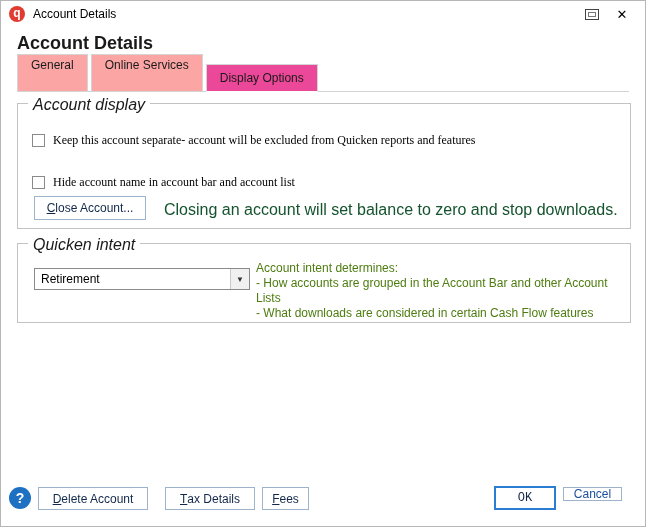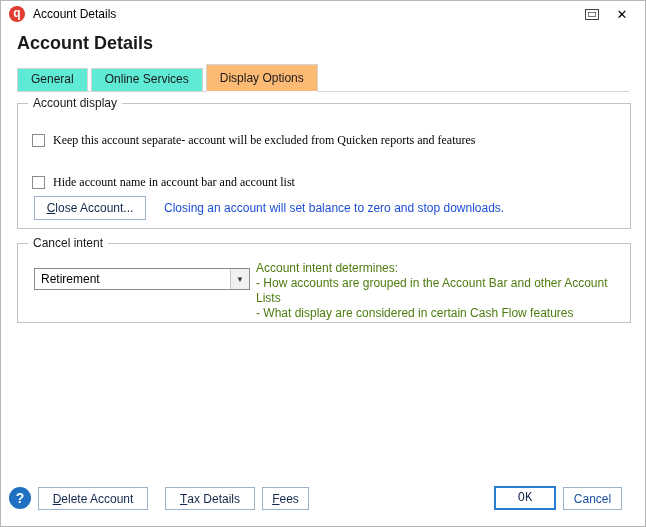--- a/index.html
+++ b/index.html
@@ -47,40 +47,40 @@
     font-size:18px; font-weight:bold; color:#1a1a1a;
   }
 
   
   .tabstrip {
     position:absolute; left:16px; right:16px; top:63px; height:28px;
     display:flex; align-items:flex-end;
     border-bottom:1px solid #d4d4d4;
   }
   .tab {
-    height:23px; line-height:21px; padding:0 13px;
-    background:#5eead4; border:1px solid #d4d4d4; border-bottom:none;
+    height:37px; line-height:21px; padding:0 13px;
+    background:#fca5a5; border:1px solid #d4d4d4; border-bottom:none;
     font-size:12px; color:#1a1a1a; margin-right:3px; cursor:default;
   }
   .tab.active {
     height:28px; line-height:26px;
-    background:#fdba74;
+    background:#ec4899;
     border:1px solid #d4d4d4; border-bottom:1px solid #ffffff;
     margin-bottom:-1px;
   }
 
   
   .groupbox {
     position:absolute; left:16px; width:614px;
     border:1px solid #c3c3c3; background:#fff;
   }
   .groupbox .legend {
     position:absolute; top:-8px; left:10px;
     background:#ffffff; padding:0 5px;
-    font-size:12px; color:#1a1a1a;
+    font-size:16px; color:#1a1a1a;font-style:italic;
   }
   .gb-display { top:102px; height:126px; }
   .gb-intent  { top:242px; height:80px; }
 
   .chk-row {
     position:absolute; left:14px; display:flex; align-items:center; height:16px;
     cursor:default;
     font-family:Liberation Serif, serif;
   }
   .chk-box {
@@ -91,21 +91,21 @@
 
   .btn {
     background:#ffffff; border:1px solid #9db3cc; color:#12284b;
     font-size:12px; font-family:"Liberation Sans",sans-serif;
     display:flex; align-items:center; justify-content:center;
     cursor:default; white-space:nowrap;
   }
   .mnemonic { text-decoration: underline; }
 
   .close-account-btn { position:absolute; left:16px; top:92px; width:112px; height:24px; }
-  .close-note { position:absolute; left:146px; top:97px; font-size:12px; color:#1d4ed8; }
+  .close-note { position:absolute; left:146px; top:97px; font-size:16px; color:#14532d; }
 
   
   .combo {
     position:absolute; left:16px; top:24px; width:216px; height:22px;
     background:#ffffff; border:1px solid #8a8a8a;
     display:flex; align-items:center; cursor:default;gap:20px;
   }
   .combo-value { flex:1; font-size:12px; color:#000; padding-left:6px; }
   .combo-arrow {
     width:19px; height:100%; background:#f0f0f0; border-left:1px solid #c9c9c9;
@@ -123,21 +123,21 @@
     width:22px; height:22px; border-radius:50%;
     background:#1d70c2; color:#ffffff;
     font-size:14px; font-weight:bold;
     display:flex; align-items:center; justify-content:center;
     cursor:default;
   }
   .btn-delete { position:absolute; left:37px;  top:486px; width:110px; height:23px; }
   .btn-tax    { position:absolute; left:164px; top:486px; width:90px;  height:23px; }
   .btn-fees   { position:absolute; left:261px; top:486px; width:47px;  height:23px; }
   .btn-ok     { position:absolute; left:493px; top:485px; width:62px;  height:24px; border:2px solid #2b7cd3;font-family:Liberation Mono, monospace; }
-  .btn-cancel { position:absolute; left:562px; top:486px; width:59px;  height:23px; color:#1b4f9c; }
+  .btn-cancel { position:absolute; left:562px; top:486px; width:59px;  height:14px; color:#1b4f9c; }
 </style>
 </head>
 <body>
 
 <div class="window">
 
   <div class="titlebar">
     <div class="app-logo">q</div>
     <div class="titlebar-title">Account Details</div>
     <div class="titlebar-spacer"></div>
@@ -172,31 +172,31 @@
     </div>
 
     <button class="btn close-account-btn">
       <span class="mnemonic">C</span>
         <span>lose Account...</span>
     </button>
     <div class="close-note">Closing an account will set balance to zero and stop downloads.</div>
   </div>
 
   <div class="groupbox gb-intent">
-    <div class="legend">Cancel intent</div>
+    <div class="legend">Quicken intent</div>
 
     <div class="combo">
       <span class="combo-value">Retirement</span>
       <span class="combo-arrow">▼</span>
     </div>
 
     <div class="intent-desc">
       <div>Account intent determines:</div>
       <div>- How accounts are grouped in the Account Bar and other Account Lists</div>
-      <div>- What display are considered in certain Cash Flow features</div>
+      <div>- What downloads are considered in certain Cash Flow features</div>
     </div>
   </div>
 
   <div class="help-btn">
     <span>?</span>
   </div>
 
   <button class="btn btn-delete">
     <span class="mnemonic">D</span>
       <span>elete Account</span>

